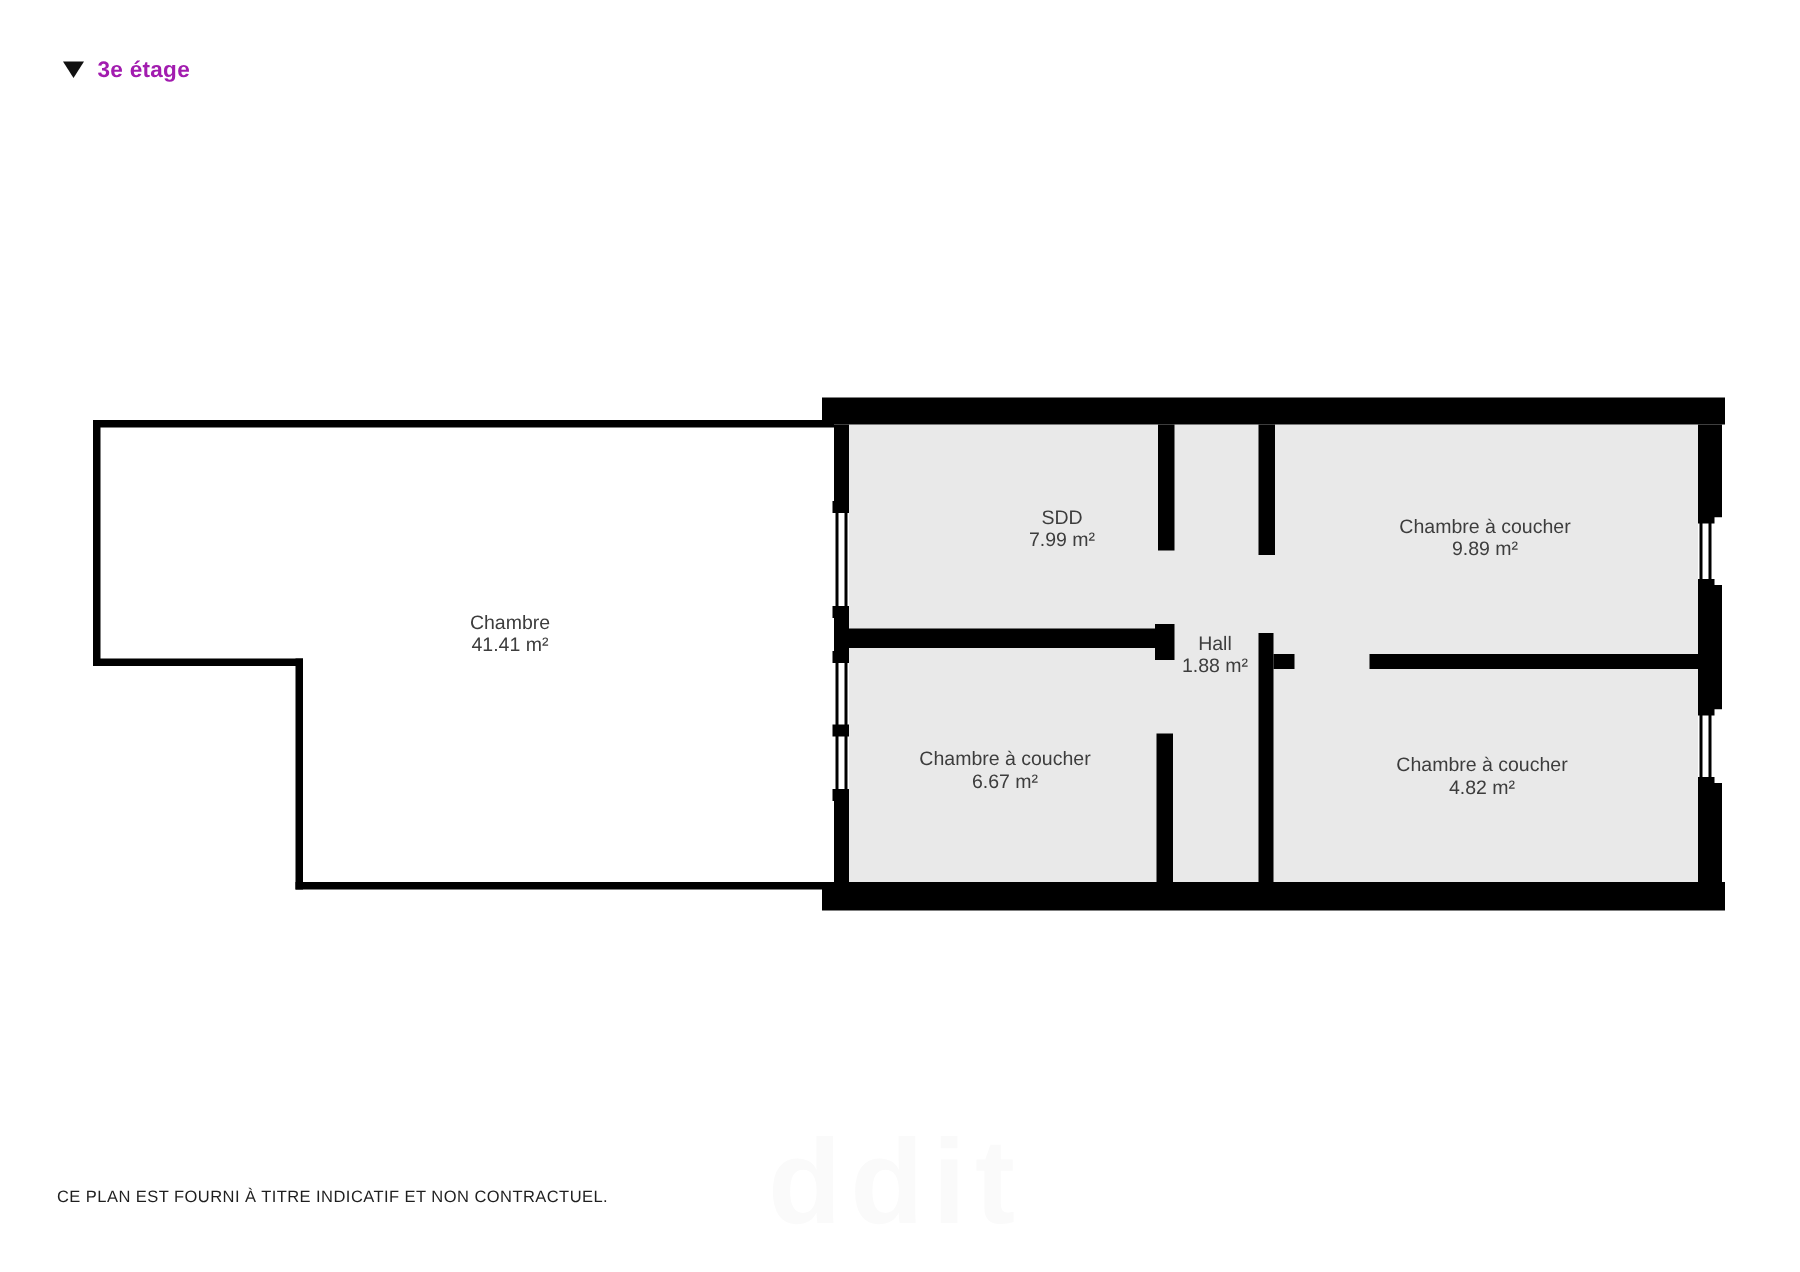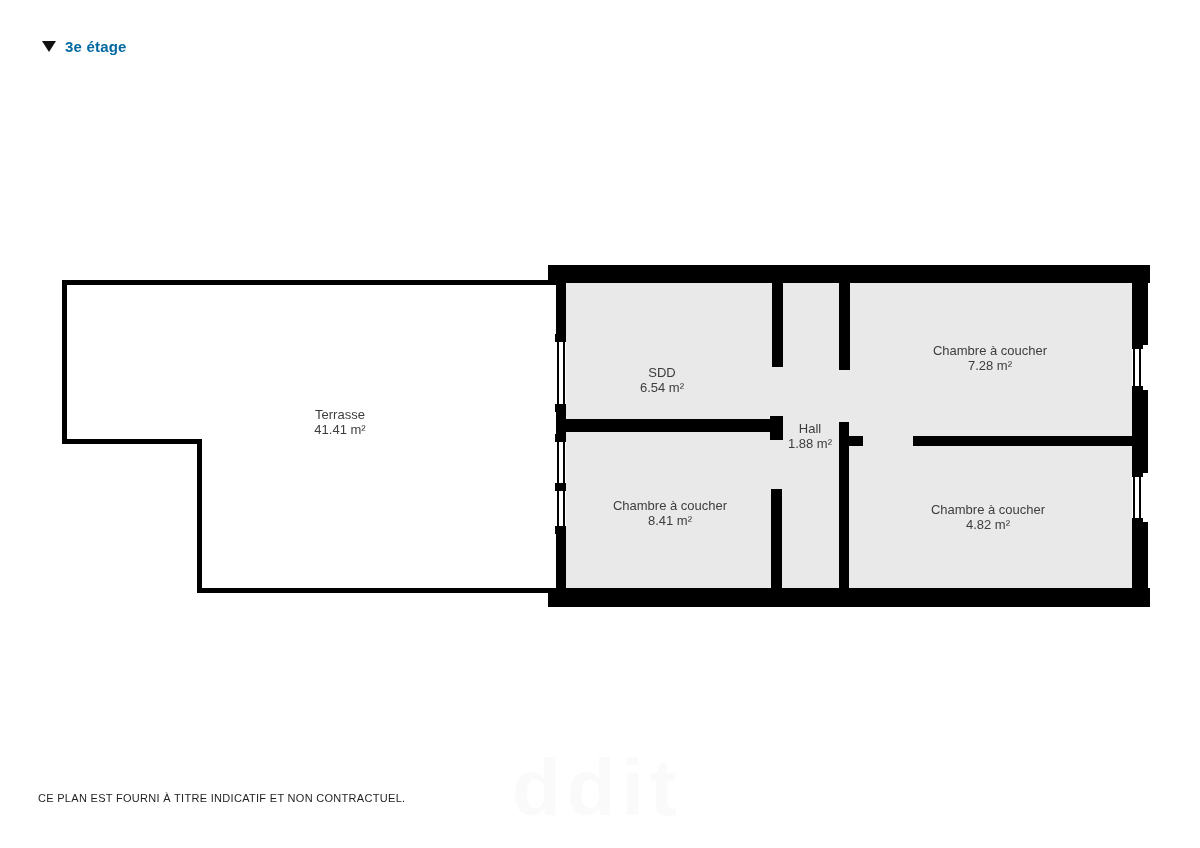--- a/index.html
+++ b/index.html
@@ -4,21 +4,21 @@
 <style>
   html,body { margin:0; padding:0; background:#ffffff; }
   .canvas {
     position:relative; width:1200px; height:848px;
     background:#ffffff; overflow:hidden;
     font-family:"Liberation Sans", sans-serif;
   }
   
   .floor-header { position:absolute; left:42px; top:38px; display:flex; align-items:center; gap:9px; cursor:pointer; }
   .tri-down { width:0; height:0; border-left:7px solid transparent; border-right:7px solid transparent; border-top:11px solid #111111; }
-  .floor-title { font-size:15px; font-weight:bold; color:#0369a1; letter-spacing:0.2px; }
+  .floor-title { font-size:15px; font-weight:bold; color:#a21caf; letter-spacing:0.2px; }
 
   
   .room-fill { position:absolute; left:566px; top:283px; width:566px; height:305px; background:#e9e9e9; }
   .terrace-fill { position:absolute; left:67px; top:285px; width:489px; height:154px; background:#ffffff; }
   .w { position:absolute; background:#000000; }
   .win { position:absolute; background:#ffffff; }
   .gl { position:absolute; top:0; bottom:0; width:2px; background:#000000; }
   .tick { position:absolute; background:#000000; height:8px; }
   .tick.lft { left:555px; width:11px; }
   .tick.rgt { left:1132px; width:11px; }
@@ -89,38 +89,38 @@
   <div class="win" style="left:1132px;top:473px;width:16px;height:49px;">
     <span class="gl" style="left:1px;"></span>
     <span class="gl" style="left:7px;"></span>
   </div>
   <div class="tick rgt" style="top:341px;"></div>
   <div class="tick rgt" style="top:386px;"></div>
   <div class="tick rgt" style="top:469px;"></div>
   <div class="tick rgt" style="top:518px;"></div>
 
   <div class="room-label" style="left:340px;top:408px;">
-    <div>Terrasse</div>
+    <div>Chambre</div>
     <div>41.41 m²</div>
   </div>
-  <div class="room-label" style="left:662px;top:338px;margin-top:28px;">
+  <div class="room-label" style="left:708px;top:338px;">
     <div>SDD</div>
-    <div>6.54 m²</div>
+    <div>7.99 m²</div>
   </div>
   <div class="room-label" style="left:990px;top:344px;">
     <div>Chambre à coucher</div>
-    <div>7.28 m²</div>
+    <div>9.89 m²</div>
   </div>
   <div class="room-label" style="left:810px;top:422px;">
     <div>Hall</div>
     <div>1.88 m²</div>
   </div>
   <div class="room-label" style="left:670px;top:499px;">
     <div>Chambre à coucher</div>
-    <div>8.41 m²</div>
+    <div>6.67 m²</div>
   </div>
   <div class="room-label" style="left:988px;top:503px;">
     <div>Chambre à coucher</div>
     <div>4.82 m²</div>
   </div>
 
   <div class="watermark">ddit</div>
 
   <div class="disclaimer">CE PLAN EST FOURNI À TITRE INDICATIF ET NON CONTRACTUEL.</div>
 

